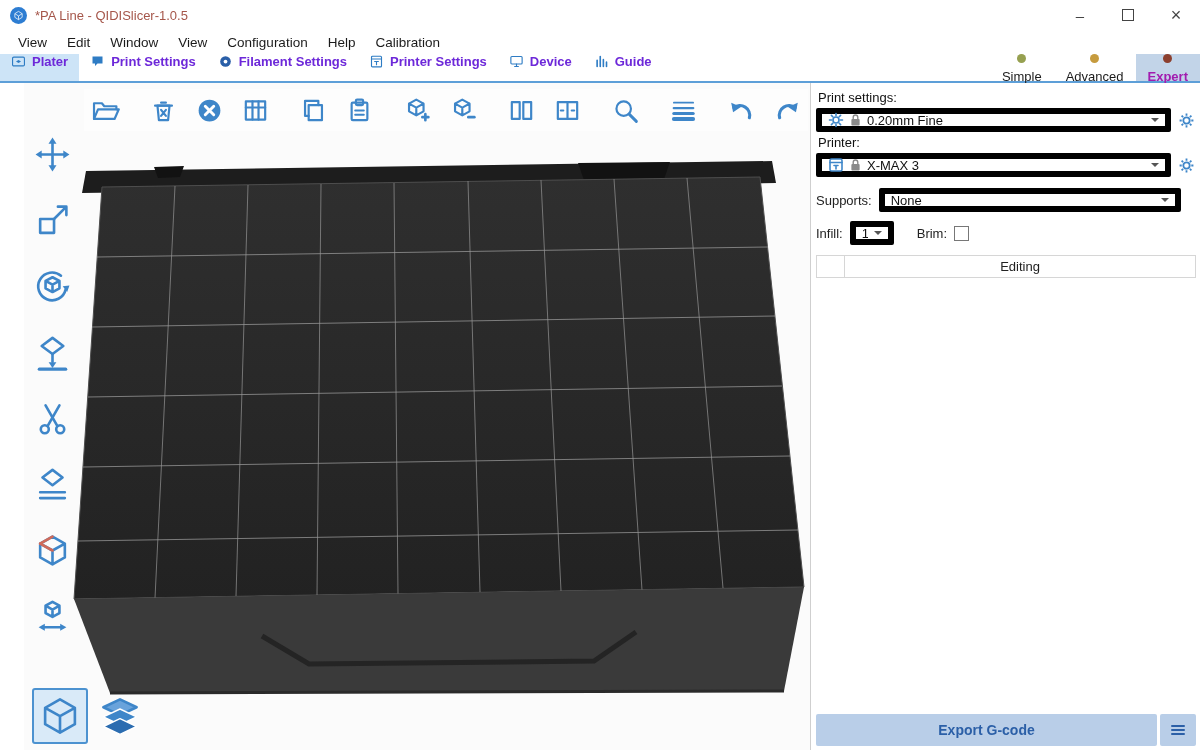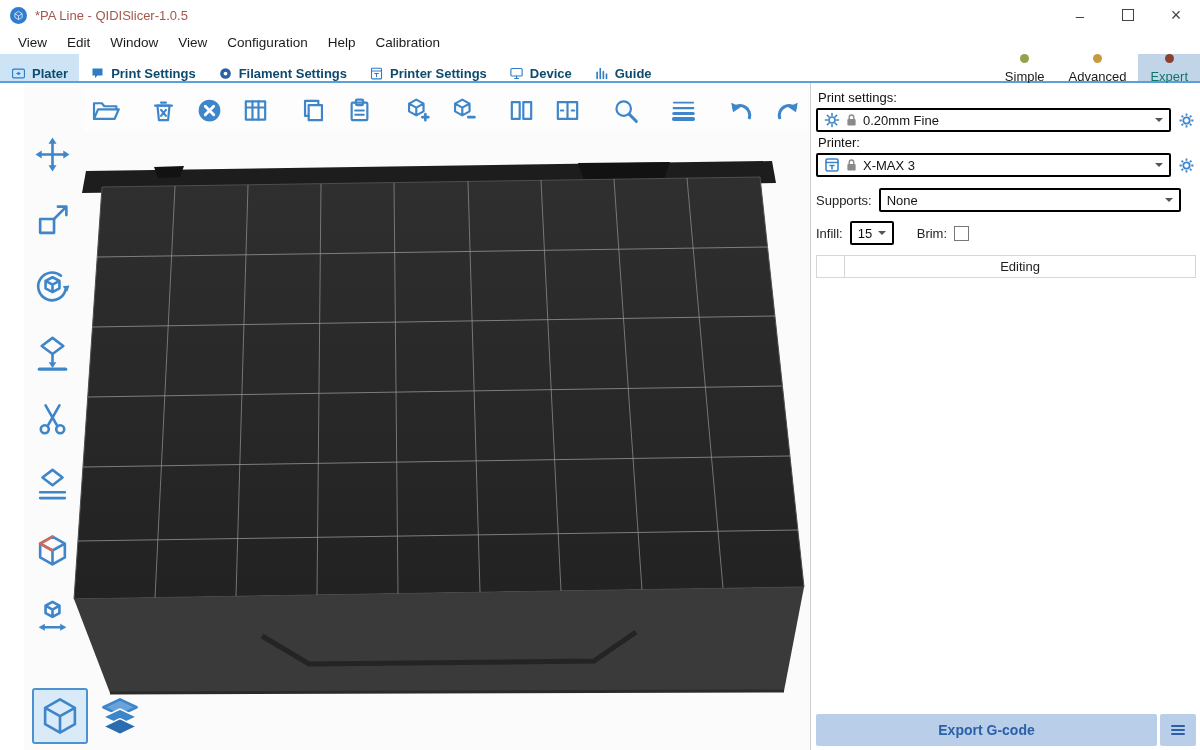--- a/index.html
+++ b/index.html
@@ -16,26 +16,26 @@
   .title-text{flex:1;font-size:13px;color:#A5564A;}
   .win-controls{display:flex;height:30px;}
   .win-btn{width:48px;height:30px;display:flex;align-items:center;justify-content:center;
     color:#444;font-size:15px;cursor:default;}
   .max-box{width:10px;height:10px;border:1px solid #444;display:block;}
   
   .menubar{height:24px;display:flex;align-items:center;padding-left:8px;background:#fff;}
   .menu-item{padding:3px 10px;font-size:13.5px;color:#1b1b1b;}
   
   .tabbar{height:27px;display:flex;align-items:stretch;border-bottom:2px solid #5D9FD8;background:#fff;}
-  .tab{display:flex;align-items:flex-end;gap:6px;padding:0 11px;font-size:13px;font-weight:700;color:#0c4a6e;}
+  .tab{display:flex;align-items:flex-start;gap:6px;padding:0 11px;font-size:13px;font-weight:700;color:#6d28d9;}
   .tab.active{background:#CDE4F7;}
   .tab svg{width:15px;height:15px;stroke:#2E7CC4;fill:none;stroke-width:1.8;stroke-linecap:round;stroke-linejoin:round;}
   .modes{margin-left:auto;display:flex;align-items:stretch;}
   .mode{display:flex;align-items:center;gap:6px;padding:0 12px;font-size:13px;color:#1b1b1b;flex-direction:column;}
-  .mode.active{background:#C2D4E8;font-weight:400;color:#0f766e;}
+  .mode.active{background:#C2D4E8;font-weight:700;color:#a21caf;}
   .dot{width:9px;height:9px;border-radius:50%;flex:none;}
   
   .main{display:flex;height:667px;padding-left:24px;}
   .viewport{position:relative;width:786px;height:100%;background:#fbfbfb;flex:none;}
   .scene{position:absolute;inset:0;z-index:0;}
   
   .top-toolbar{position:absolute;top:6px;left:60px;display:flex;align-items:center;gap:8px;z-index:3;
     background:rgba(255,255,255,.55);padding:2px;}
   .tbtn{width:38px;height:38px;display:flex;align-items:center;justify-content:center;border-radius:3px;}
   .tbtn svg{width:29px;height:29px;stroke:#3E86C9;fill:none;stroke-width:1.8;stroke-linecap:round;stroke-linejoin:round;}
@@ -47,21 +47,21 @@
   
   .view-switcher{position:absolute;left:8px;bottom:6px;display:flex;gap:6px;z-index:3;align-items:center;}
   .vbtn{width:52px;height:52px;display:flex;align-items:center;justify-content:center;border-radius:3px;}
   .vbtn.active{background:#D9EAF8;border:2px solid #4C92D0;}
   .vbtn svg{width:42px;height:42px;stroke:#3E86C9;fill:none;stroke-width:1.5;stroke-linecap:round;stroke-linejoin:round;}
   
   .sidebar{flex:1;border-left:1px solid #cfcfcf;background:#fff;display:flex;flex-direction:column;
     padding:4px 4px 4px 5px;box-sizing:border-box;}
   .sb-label{font-size:13px;margin:3px 2px 3px;color:#111;}
   .preset-row{display:flex;align-items:center;gap:5px;}
-  .combo{flex:1;height:24px;border:2px solid #000000;border-radius:2px;background:#fff;
+  .combo{flex:1;height:24px;border:6px solid #000000;border-radius:2px;background:#fff;
     display:flex;align-items:center;padding:0 6px;gap:6px;box-sizing:border-box;min-width:0;}
   .combo-text{font-size:13px;color:#111;white-space:nowrap;overflow:hidden;}
   .chev{margin-left:auto;width:0;height:0;border:4px solid transparent;border-top-color:#555;
     transform:translateY(2px);flex:none;}
   .mini-ic{width:16px;height:16px;flex:none;}
   .mini-ic svg{width:16px;height:16px;stroke:#3E86C9;fill:none;stroke-width:1.6;stroke-linecap:round;stroke-linejoin:round;}
   .lock{width:11px;height:14px;flex:none;}
   .swatch{width:16px;height:16px;border:1px solid #1c4fa0;box-sizing:border-box;flex:none;}
   .gear-btn{width:20px;height:20px;display:flex;align-items:center;justify-content:center;flex:none;}
   .gear-btn svg{width:17px;height:17px;stroke:#3E86C9;fill:none;stroke-width:1.7;}

